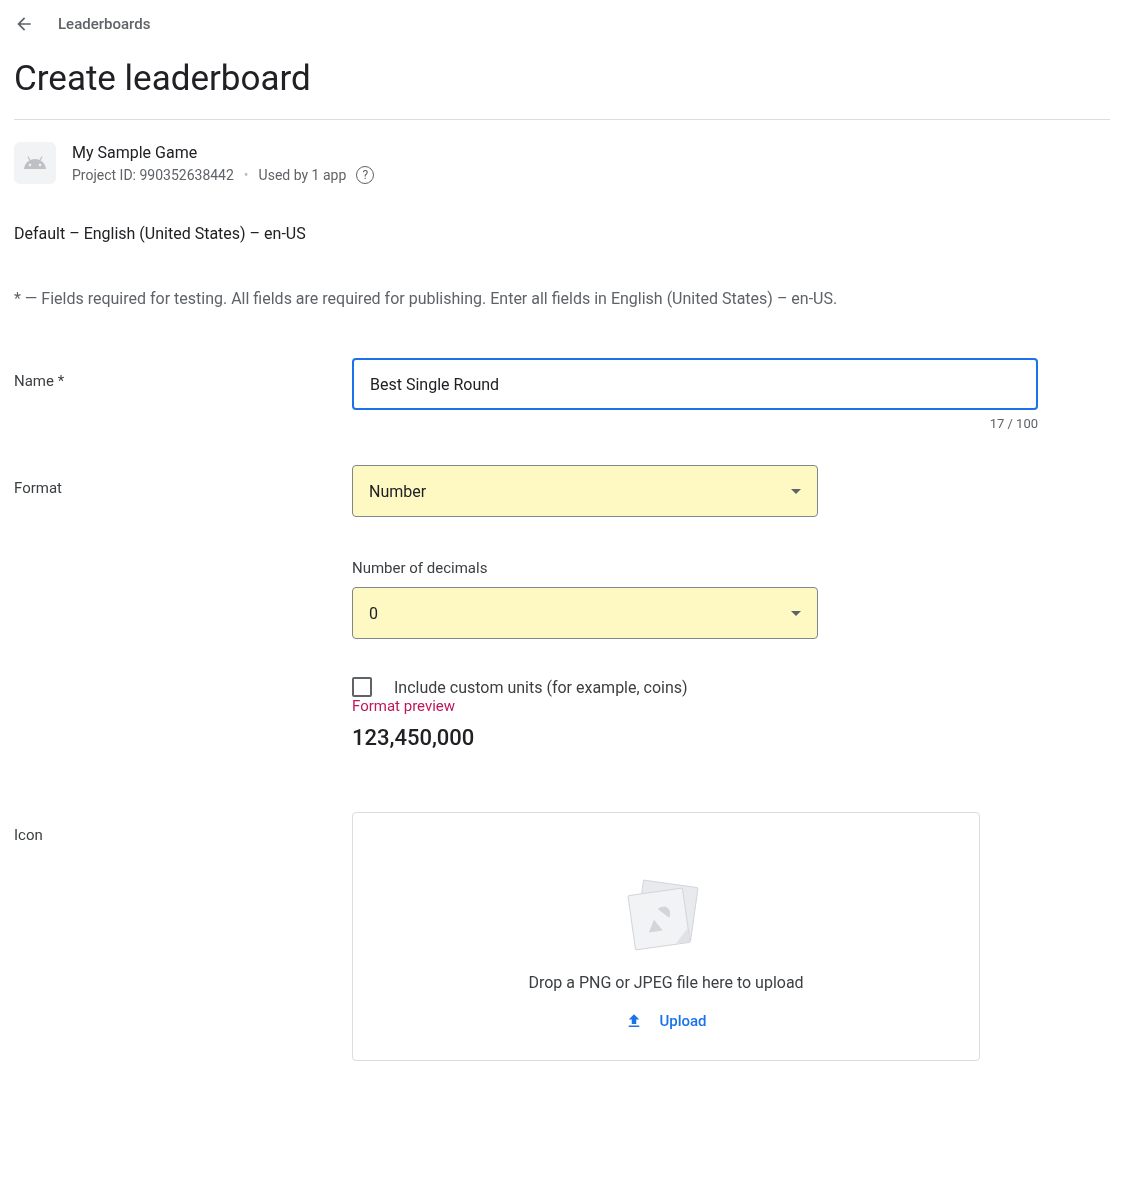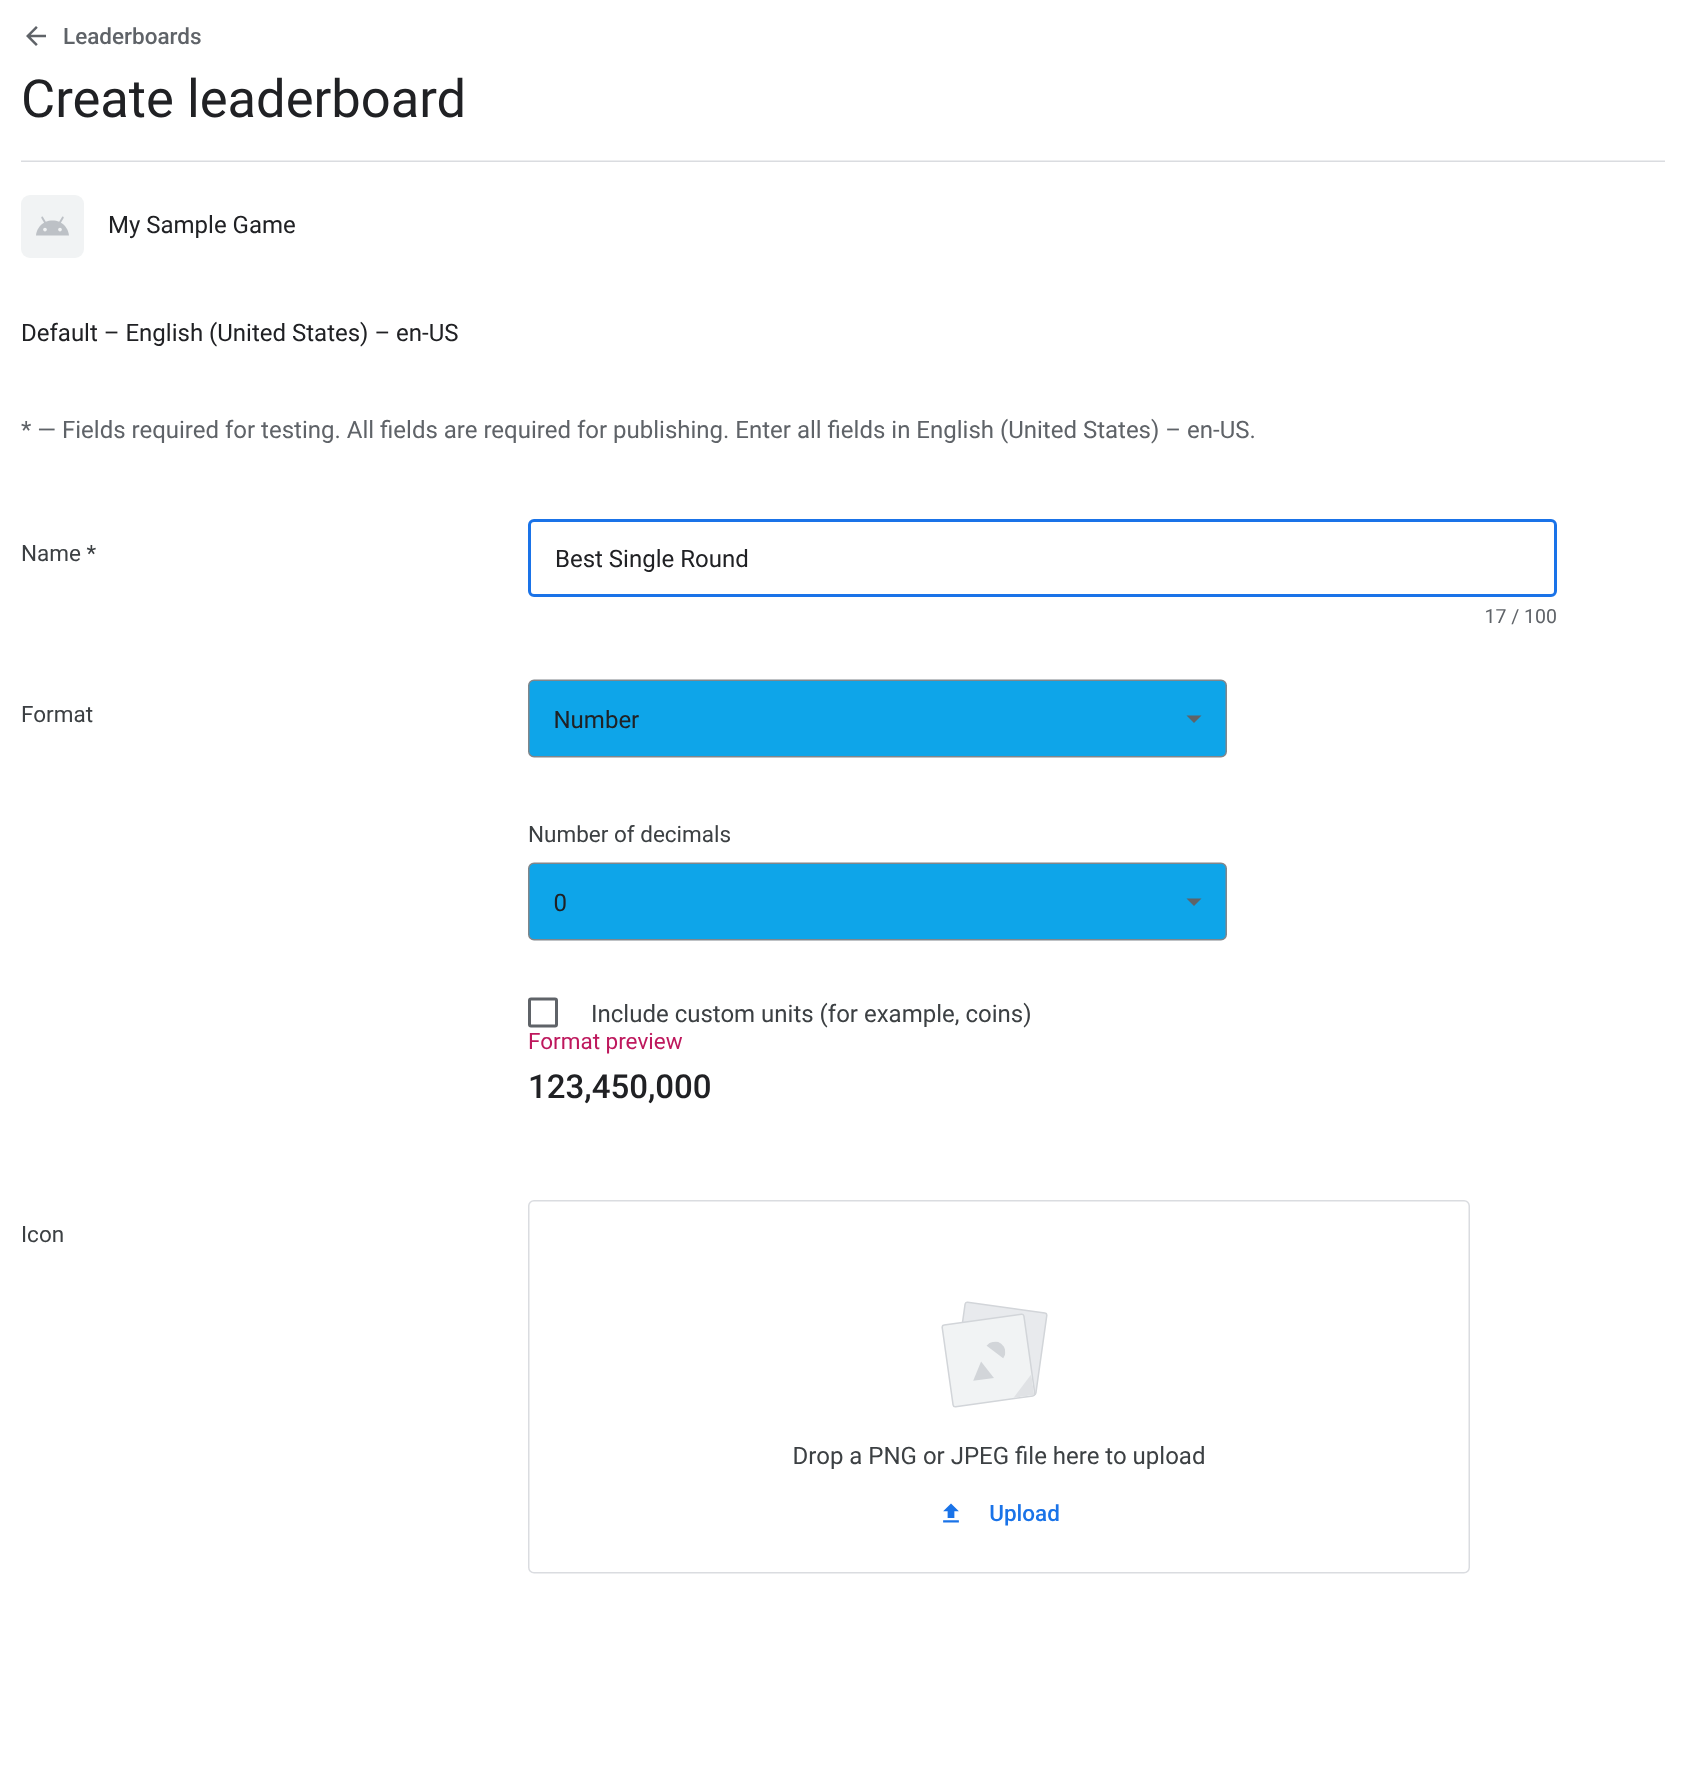--- a/index.html
+++ b/index.html
@@ -6,22 +6,22 @@
     body {
       font-family: 'Google Sans', Roboto, Arial, sans-serif;
       background: #fff;
       color: #202124;
       padding: 14px;
       width: 1124px;
     }
     .breadcrumb {
       display: flex;
       align-items: center;
-      gap: 8px;
-      margin-bottom: 12px;
+      gap: 24px;
+      margin-bottom: 24px;
     }
     .back-arrow {
       width: 20px;
       height: 20px;
       cursor: pointer;
       display: flex;
       align-items: center;
       justify-content: center;
     }
     .back-arrow svg { fill: #5f6368; }
@@ -121,21 +121,21 @@
       height: 52px;
       border: 1px solid #80868b;
       border-radius: 4px;
       padding: 0 16px;
       font-size: 16px;
       color: #202124;
       display: flex;
       align-items: center;
       justify-content: space-between;
       cursor: pointer;
-      background: #0ea5e9;
+      background: #fef9c3;
     }
     .caret-down {
       width: 0; height: 0;
       border-left: 5px solid transparent;
       border-right: 5px solid transparent;
       border-top: 5px solid #5f6368;
     }
     .sub-label {
       font-size: 15px;
       color: #3c4043;
@@ -229,20 +229,26 @@
 <hr class="hr">
 
 <div class="project-header">
   <div class="project-icon">
     <svg width="24" height="24" viewBox="0 0 24 24">
         <path d="M17.6 9.48l1.84-3.18c.16-.31.04-.69-.26-.85-.29-.15-.65-.06-.83.22l-1.88 3.24C15.18 8.33 13.63 8 12 8s-3.18.33-4.47.91L5.65 5.67c-.18-.28-.54-.37-.83-.22-.3.16-.42.54-.26.85L6.4 9.48C3.3 11.25 1.28 14.44 1 18h22c-.28-3.56-2.3-6.75-5.4-8.52zM7 15.25c-.69 0-1.25-.56-1.25-1.25s.56-1.25 1.25-1.25 1.25.56 1.25 1.25-.56 1.25-1.25 1.25zm10 0c-.69 0-1.25-.56-1.25-1.25s.56-1.25 1.25-1.25 1.25.56 1.25 1.25-.56 1.25-1.25 1.25z"></path>
       </svg>
   </div>
   <div class="project-meta">
     <div class="project-name">My Sample Game</div>
+    <div class="project-sub">
+      <span>Project ID: 990352638442</span>
+      <span class="dot-sep">•</span>
+      <span>Used by 1 app</span>
+      <span class="help-icon">?</span>
+    </div>
   </div>
 </div>
 
 <div class="locale-line">Default – English (United States) – en-US</div>
 
 <div class="hint-line">* — Fields required for testing. All fields are required for publishing. Enter all fields in English (United States) – en-US.</div>
 
 <div class="form-row">
   <div class="form-label">Name  *</div>
   <div class="form-field">

